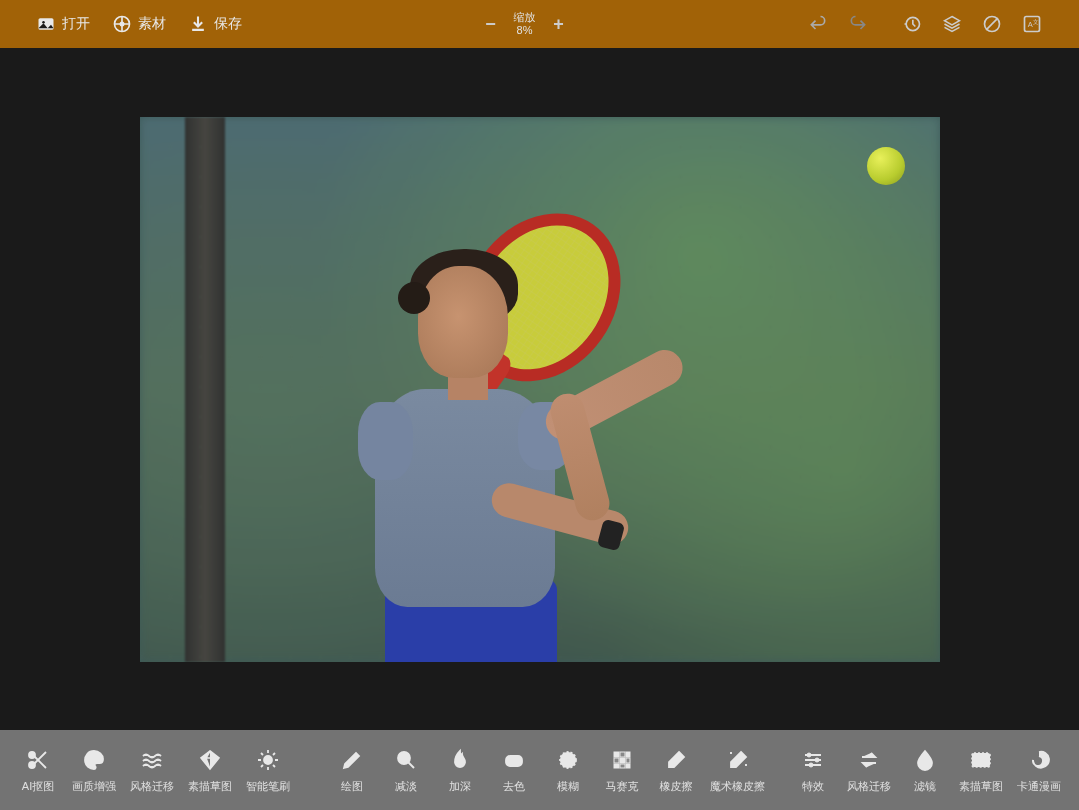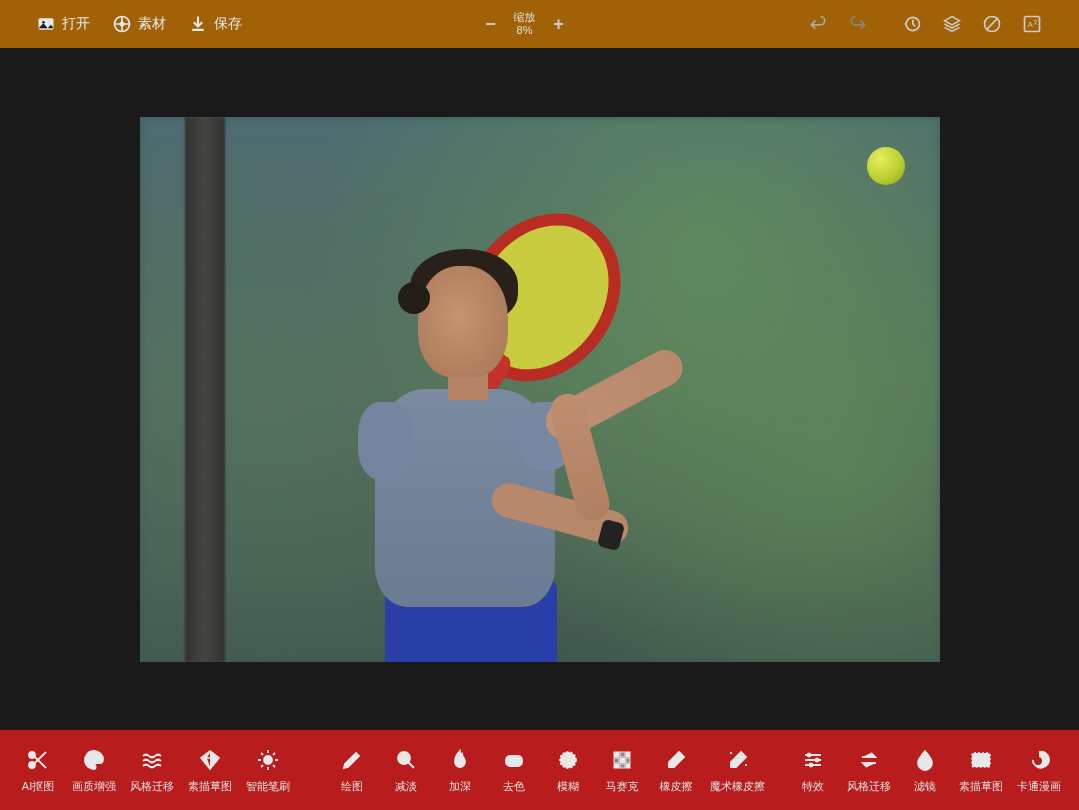--- a/index.html
+++ b/index.html
@@ -198,21 +198,21 @@
     border: 12px solid #b82c24;
     border-radius: 50%;
     background:
       linear-gradient(to right, rgba(200,200,100,0.3) 1px, transparent 1px),
       linear-gradient(to bottom, rgba(200,200,100,0.3) 1px, transparent 1px),
       #c8cc3b;
     background-size: 6px 6px, 6px 6px, 100% 100%;
   }
   .bottom-toolbar {
     height: 80px;
-    background: #b91c1c;
+    background: #737373;
     display: flex;
     align-items: center;
     padding: 0 16px;
     flex-shrink: 0;
   }
   .tool-group {
     display: flex;
     gap: 10px;
   }
   .gap1 { margin-left: 0; }

